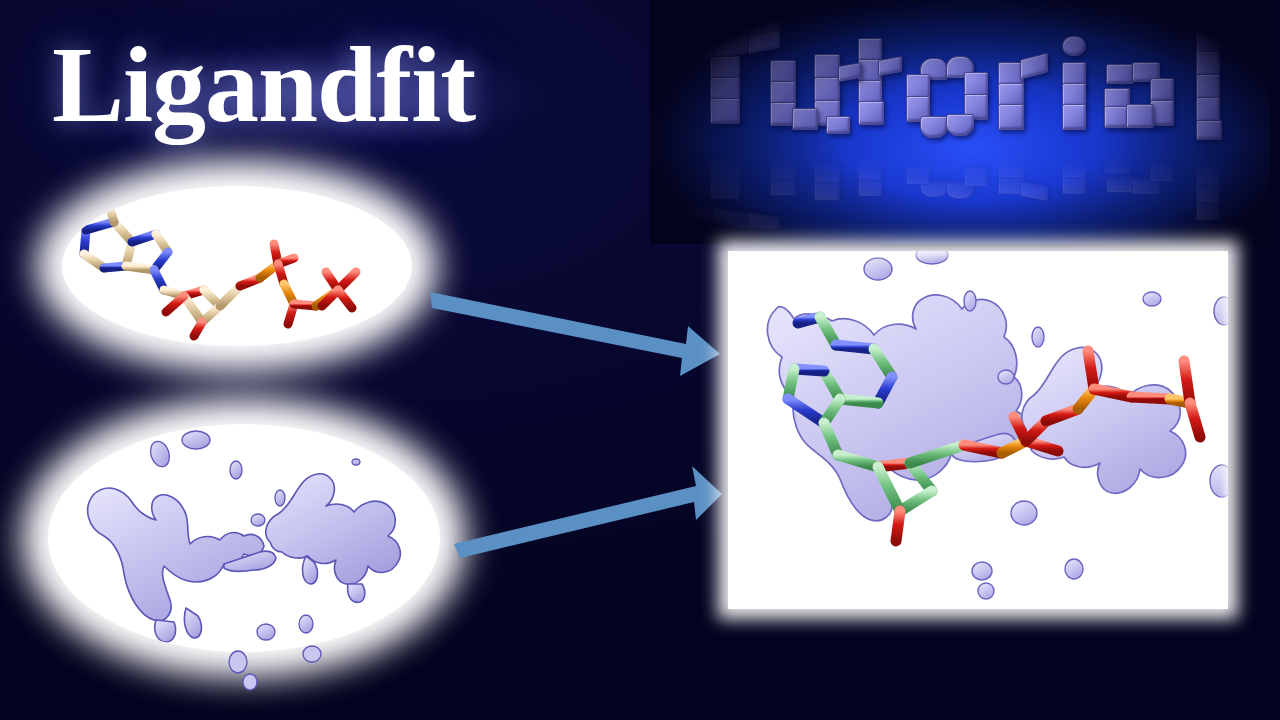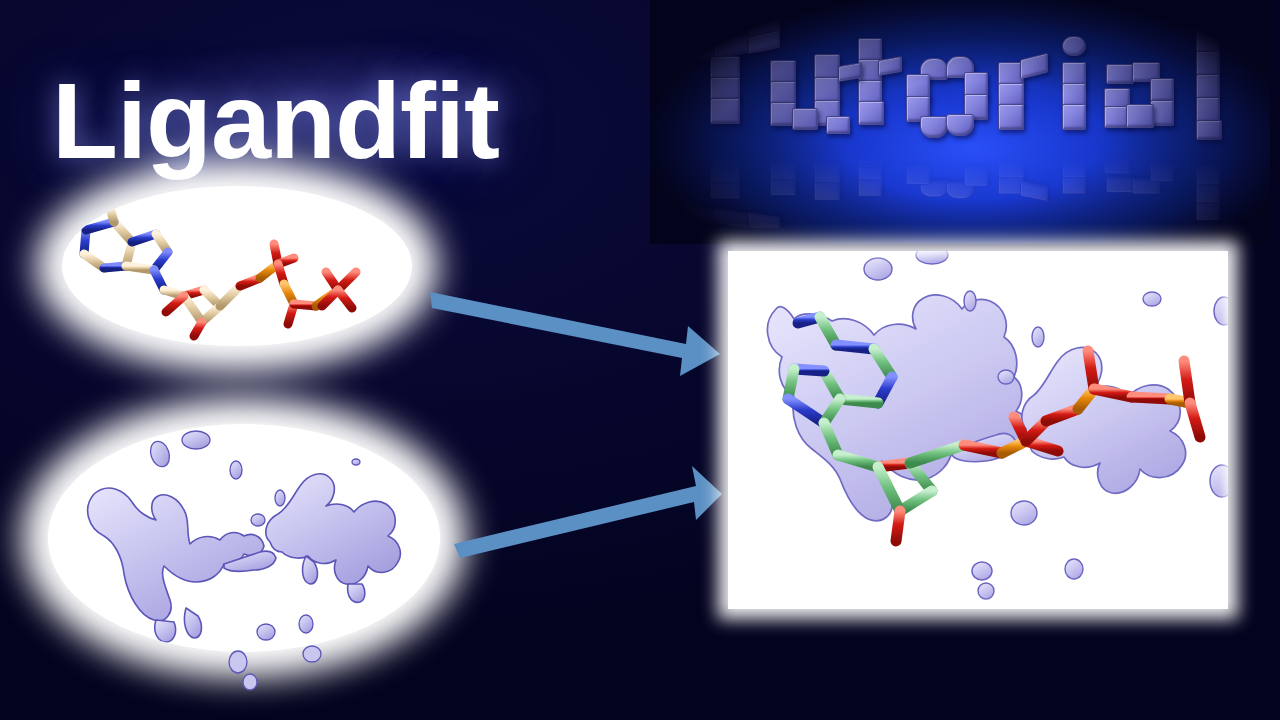--- a/index.html
+++ b/index.html
@@ -13,25 +13,24 @@
   }
 
   
   .title-glow{
     position:absolute;left:20px;top:20px;width:620px;height:140px;
     background:radial-gradient(ellipse 320px 80px at 50% 55%, rgba(90,90,190,.30) 0%, rgba(20,20,80,0) 70%);
     pointer-events:none;
   }
   #title{
     position:absolute;left:52px;top:28px;
-    font-family:Liberation Sans, sans-serif;
+    font-family:Liberation Serif, serif;
     font-weight:bold;font-size:108px;line-height:1.05;
     color:#ffffff;letter-spacing:-1px;
     text-shadow:0 0 26px rgba(150,160,255,.55), 0 0 60px rgba(90,100,220,.35);
-    margin-top:36px;
   }
 
   
   #tutorial-art{
     position:absolute;left:650px;top:-6px;width:620px;height:250px;
     background:
       radial-gradient(ellipse 420px 190px at 52% 62%, #2b4ff0 0%, #1b38c8 28%, #102a90 52%, #0a1a5c 72%, #050b33 100%);
     filter:saturate(1.05);
     overflow:hidden;
   }

